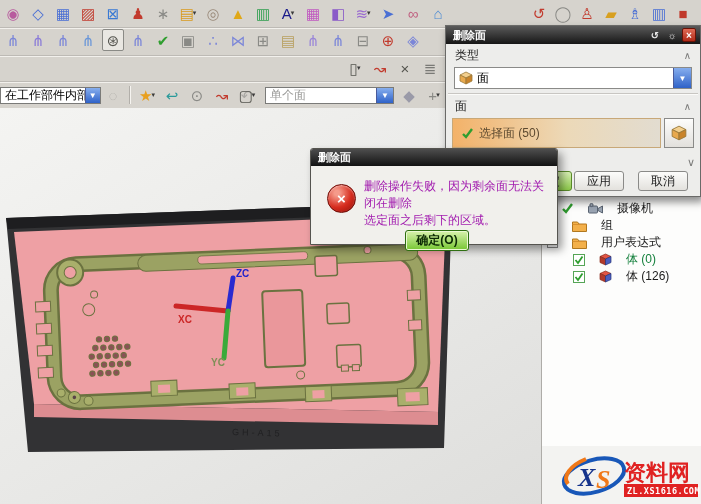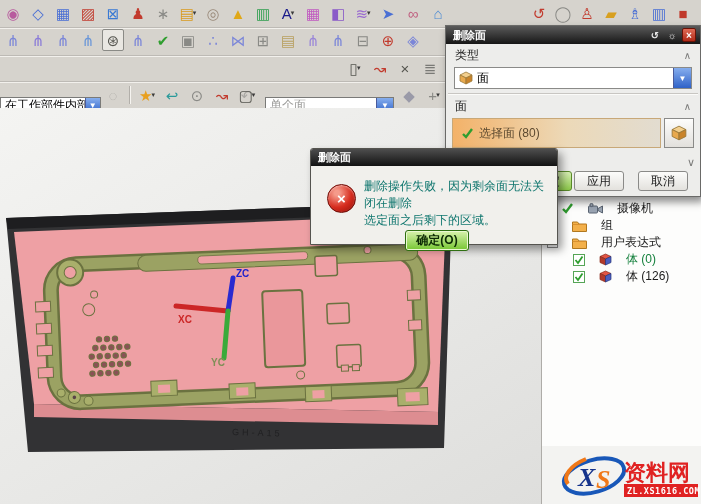--- a/index.html
+++ b/index.html
@@ -14,21 +14,21 @@
   #row1L{left:2px;top:2px;} #row1R{left:528px;top:2px;gap:2px;}
   #row2{left:2px;top:29px;} #row3{left:344px;top:57px;}
   .tb-icon{width:22px;height:22px;display:flex;align-items:center;justify-content:center;
       font-size:15px;border-radius:2px;cursor:default;}
   .tb-icon .glyph{line-height:1;}
   .tb-icon.boxed{border:1px solid #8a8a86;background:#e9e7e2;width:20px;height:20px;}
   .caret{font-size:7px;color:#3a3a3a;margin-left:-1px;}
   .vsep{width:1px;height:18px;background:#b2afaa;border-right:1px solid #f6f4f0;margin:0 2px;}
   
   .selbar{position:absolute;left:0;top:82px;width:701px;height:26px;}
-  .combo{position:absolute;top:15px;height:17px;background:#fff;border:1px solid #7a7a78;
+  .combo{position:absolute;top:5px;height:17px;background:#fff;border:1px solid #7a7a78;
       display:flex;align-items:center;font-size:12px;box-sizing:border-box;}
   .combo .txt{padding:0 4px;white-space:nowrap;overflow:hidden;}
   .combo .arrow{margin-left:auto;width:16px;height:100%;display:flex;align-items:center;
       justify-content:center;font-size:8px;color:#fff;
       background:linear-gradient(#86aeee,#2f62c8);border-left:1px solid #4a5a9a;}
   #scopeCombo{left:0;width:101px;}
   #ruleCombo{left:265px;width:129px;align-items:center;}
   #ruleCombo .txt{color:#9b9b99;}
   #selA{left:102px;top:2px;} #selB{left:236px;top:2px;} #selC{left:398px;top:2px;}
   
@@ -80,21 +80,21 @@
   .err{position:absolute;left:310px;top:148px;width:248px;height:97px;background:#f1f0ec;
       border:1px solid #55544f;border-radius:3px 3px 0 0;box-sizing:border-box;
       box-shadow:4px 5px 9px rgba(0,0,0,.4);z-index:9;}
   .err-title{height:17px;background:linear-gradient(#4e4e4e,#121212);border-radius:2px 2px 0 0;
       display:flex;align-items:center;color:#fff;font-size:11px;font-weight:bold;padding-left:7px;}
   .err-body{position:relative;height:80px;}
   .err-icon{position:absolute;left:16px;top:18px;width:27px;height:27px;border-radius:50%;
       background:radial-gradient(circle at 9px 8px,#f59a8a 10%,#d62c1e 55%,#8e0f08);
       border:1px solid #6e0a04;display:flex;align-items:center;justify-content:center;
       color:#fff;font-weight:bold;font-size:15px;box-shadow:inset 0 1px 2px rgba(255,255,255,.5);}
-  .err-text{position:absolute;left:53px;top:12px;width:184px;font-size:12px;line-height:17px;color:#0f766e;}
+  .err-text{position:absolute;left:53px;top:12px;width:184px;font-size:12px;line-height:17px;color:#a21caf;}
   .err-btn{position:absolute;left:94px;top:64px;width:64px;height:21px;box-sizing:border-box;
       background:linear-gradient(#d9f2ae,#76c632);border:1px solid #2f6f12;border-radius:3px;
       box-shadow:inset 0 0 0 1px #eaf8d2;display:flex;align-items:center;justify-content:center;
       font-size:12px;font-weight:bold;color:#0c2a04;}
   
   .watermark{position:absolute;left:556px;top:446px;width:145px;height:56px;z-index:3;}
 </style>
 </head>
 <body>
 
@@ -493,21 +493,21 @@
   <div class="dlg-div"></div>
   <div class="sec-head">
     <span>面</span>
     <span class="chev">∧</span>
   </div>
   <div class="sel-row">
     <div class="sel-grad">
       <svg width="13" height="13" viewBox="0 0 13 13">
         <path d="M2 7 L5 10 L11 2" fill="none" stroke="#2f9e2f" stroke-width="2.4"></path>
       </svg>
-      <span>选择面 (80)</span>
+      <span>选择面 (50)</span>
     </div>
     <div class="cube-btn">
       <svg width="16" height="16" viewBox="0 0 14 14">
         <polygon points="7,1 13,4 7,7 1,4" fill="#f2cf8e" stroke="#9a7a3a" stroke-width="0.8"></polygon>
         <polygon points="1,4 7,7 7,13 1,10" fill="#e8a94e" stroke="#9a7a3a" stroke-width="0.8"></polygon>
         <polygon points="13,4 7,7 7,13 13,10" fill="#c9832a" stroke="#9a7a3a" stroke-width="0.8"></polygon>
       </svg>
     </div>
   </div>
   <div class="scroll-row">∨</div>

